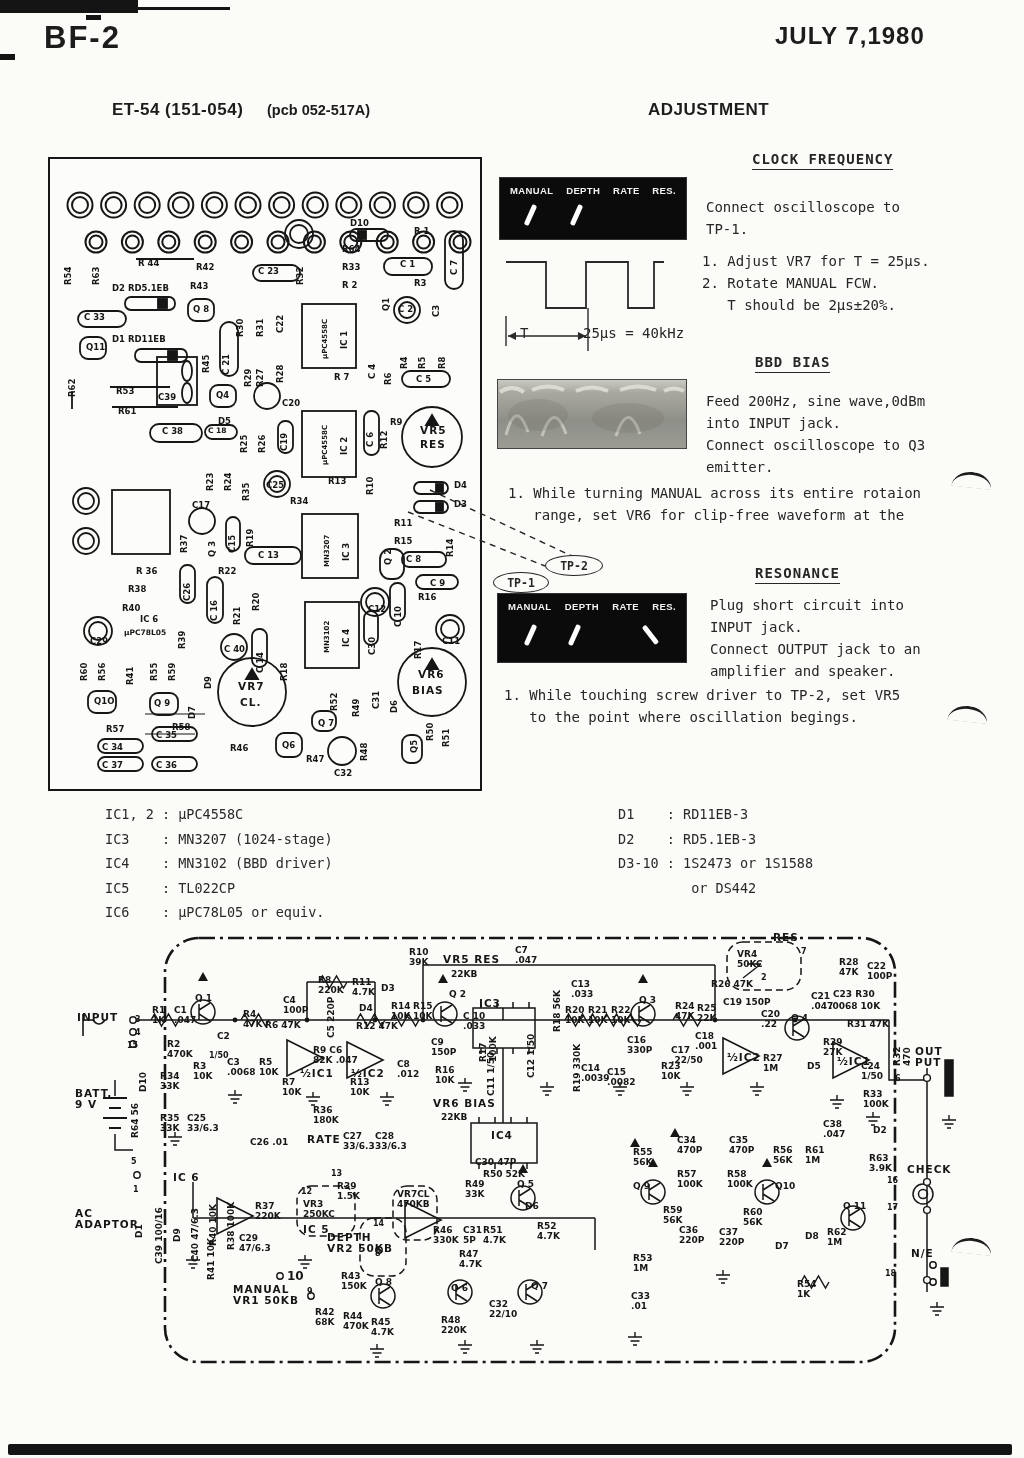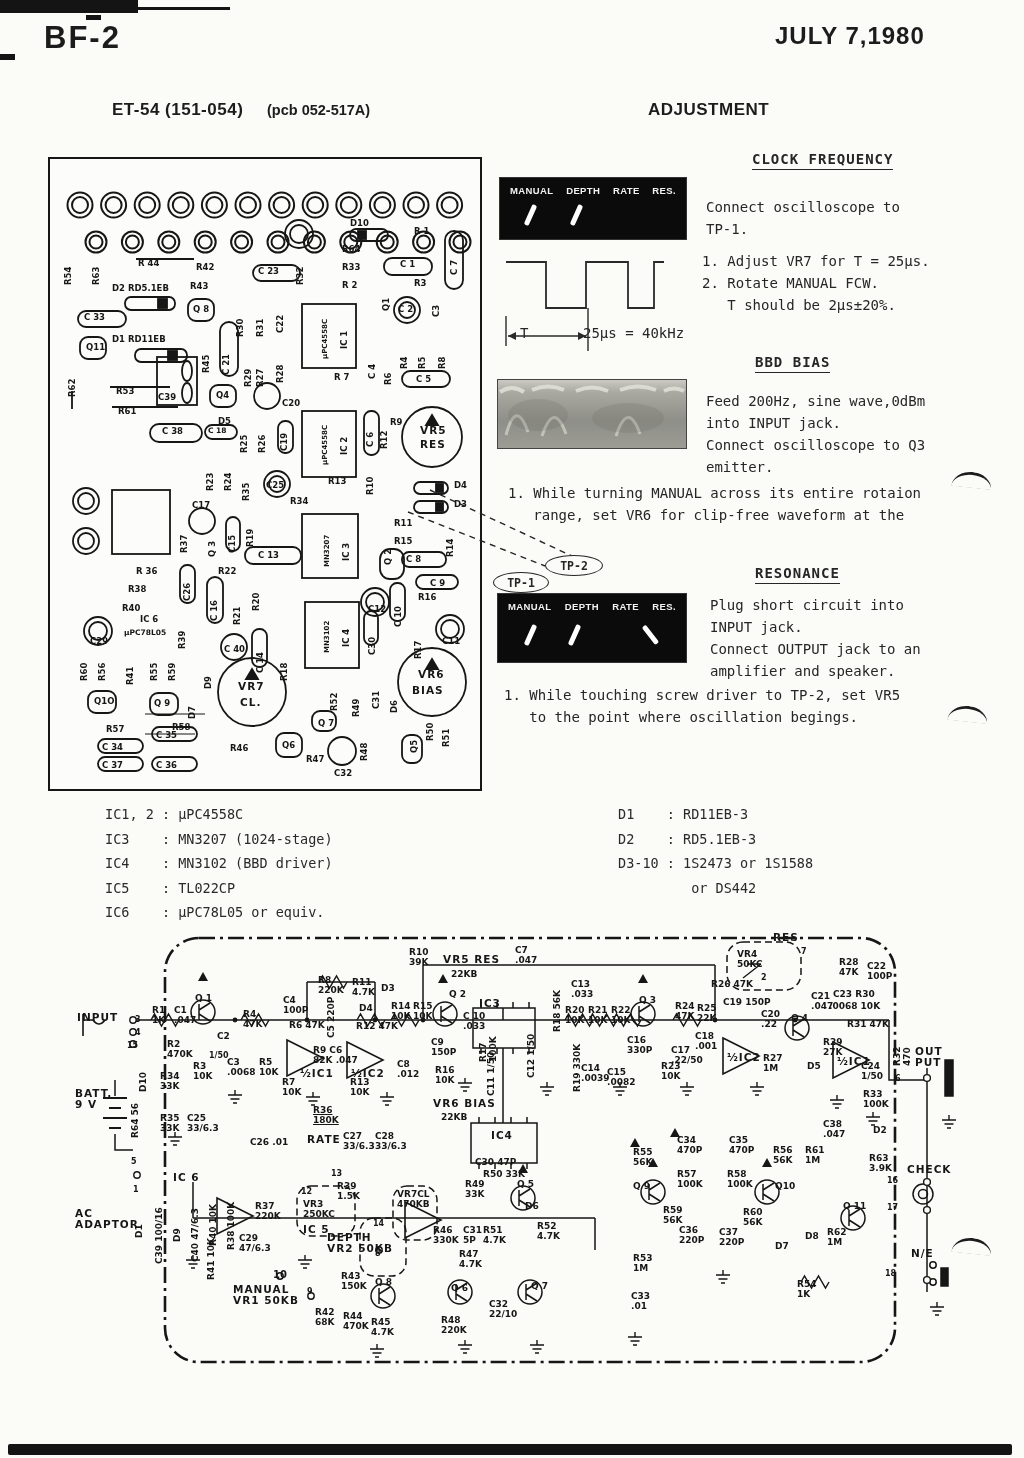--- a/index.html
+++ b/index.html
@@ -569,38 +569,38 @@
         <span class="lbl" style="left: 142px; top: 112px;">C2</span>
         <span class="lbl" style="left: 134px; top: 132px; font-size: 8px;">1/50</span>
         <span class="lbl" style="left: 152px; top: 138px;">C3
 .0068</span>
         <span class="lbl" style="left: 184px; top: 138px;">R5
 10K</span>
         <span class="lbl" style="left: 168px; top: 90px;">R4
 47K</span>
         <span class="lbl" style="left: 208px; top: 76px;">C4
 100P</span>
-        <span class="lbl" style="left: 202px; top: 101px; padding-left: 12px;">R6 47K</span>
+        <span class="lbl" style="left: 190px; top: 101px;">R6 47K</span>
         <span class="lbl big" style="left: 225px; top: 148px;">½IC1</span>
         <span class="lbl" style="left: 207px; top: 158px;">R7
 10K</span>
         <span class="lbl" style="left: 243px; top: 56px;">R8
 220K</span>
         <span class="lbl v" style="left: 252px; top: 118px;">C5 220P</span>
         <span class="lbl" style="left: 238px; top: 126px;">R9 C6
 82K .047</span>
         <span class="lbl" style="left: 277px; top: 58px;">R11
 4.7K</span>
         <span class="lbl" style="left: 306px; top: 64px;">D3</span>
         <span class="lbl" style="left: 284px; top: 84px;">D4</span>
         <span class="lbl" style="left: 281px; top: 102px;">R12 47K</span>
         <span class="lbl big" style="left: 276px; top: 148px;">½IC2</span>
         <span class="lbl" style="left: 275px; top: 158px;">R13
 10K</span>
-        <span class="lbl" style="left: 238px; top: 186px; text-decoration: underline;">R36
+        <span class="lbl" style="left: 238px; top: 186px;">R36
 180K</span>
         <span class="lbl" style="left: 175px; top: 218px;">C26 .01</span>
         <span class="lbl big" style="left: 232px; top: 214px;">RATE</span>
         <span class="lbl" style="left: 268px; top: 212px;">C27
 33/6.3</span>
         <span class="lbl" style="left: 300px; top: 212px;">C28
 33/6.3</span>
         <span class="lbl" style="left: 334px; top: 28px;">R10
 39K</span>
         <span class="lbl big" style="left: 368px; top: 34px;">VR5 RES</span>
@@ -753,21 +753,21 @@
         <span class="lbl" style="left: 228px; top: 280px;">VR3
 250KC</span>
         <span class="lbl big" style="left: 228px; top: 304px;">IC 5</span>
         <span class="lbl" style="left: 256px; top: 250px; font-size: 8px;">13</span>
         <span class="lbl" style="left: 262px; top: 262px;">R39
 1.5K</span>
         <span class="lbl big" style="left: 98px; top: 252px;">IC 6</span>
         <span class="lbl big" style="left: 252px; top: 312px;">DEPTH
 VR2 50KB</span>
         <span class="lbl" style="left: 298px; top: 300px; font-size: 8px;">14</span>
-        <span class="lbl" style="left: 198px; top: 350px; font-size: 10px;">10</span>
+        <span class="lbl" style="left: 212px; top: 350px; font-size: 12px;">10</span>
         <span class="lbl big" style="left: 158px; top: 364px;">MANUAL
 VR1 50KB</span>
         <span class="lbl" style="left: 232px; top: 368px; font-size: 8px;">9</span>
         <span class="lbl" style="left: 300px; top: 330px; font-size: 8px;">8</span>
         <span class="lbl" style="left: 58px; top: 266px; font-size: 8px;">1</span>
         <span class="lbl" style="left: 56px; top: 238px; font-size: 8px;">5</span>
         <span class="lbl" style="left: 240px; top: 388px;">R42
 68K</span>
         <span class="lbl" style="left: 266px; top: 352px;">R43
 150K</span>
@@ -787,21 +787,21 @@
 220K</span>
         <span class="lbl" style="left: 414px; top: 380px;">C32
 22/10</span>
         <span class="lbl" style="left: 456px; top: 362px;">Q 7</span>
         <span class="lbl" style="left: 388px; top: 306px;">C31
 5P</span>
         <span class="lbl" style="left: 408px; top: 306px;">R51
 4.7K</span>
         <span class="lbl" style="left: 390px; top: 260px;">R49
 33K</span>
-        <span class="lbl" style="left: 408px; top: 250px;">R50 33K</span>
+        <span class="lbl" style="left: 408px; top: 250px;">R50 52K</span>
         <span class="lbl" style="left: 442px; top: 260px;">Q 5</span>
         <span class="lbl" style="left: 450px; top: 282px;">D6</span>
         <span class="lbl" style="left: 462px; top: 302px;">R52
 4.7K</span>
       </div>
   </div>
 
 </div>
 
 </body></html>

